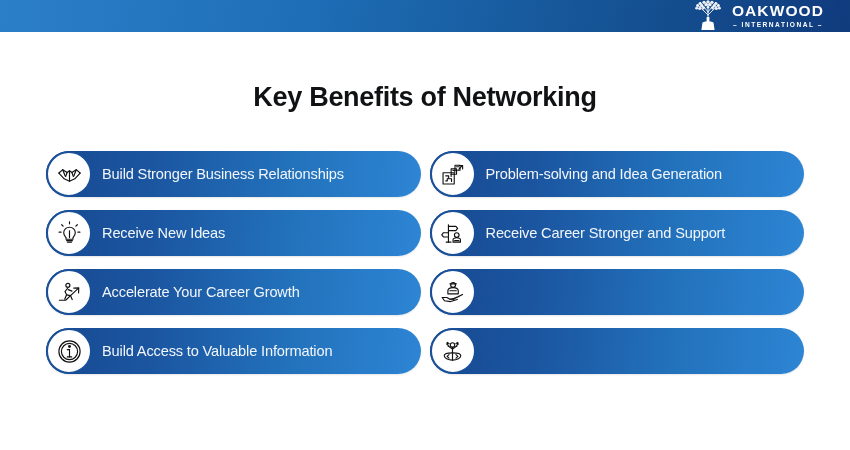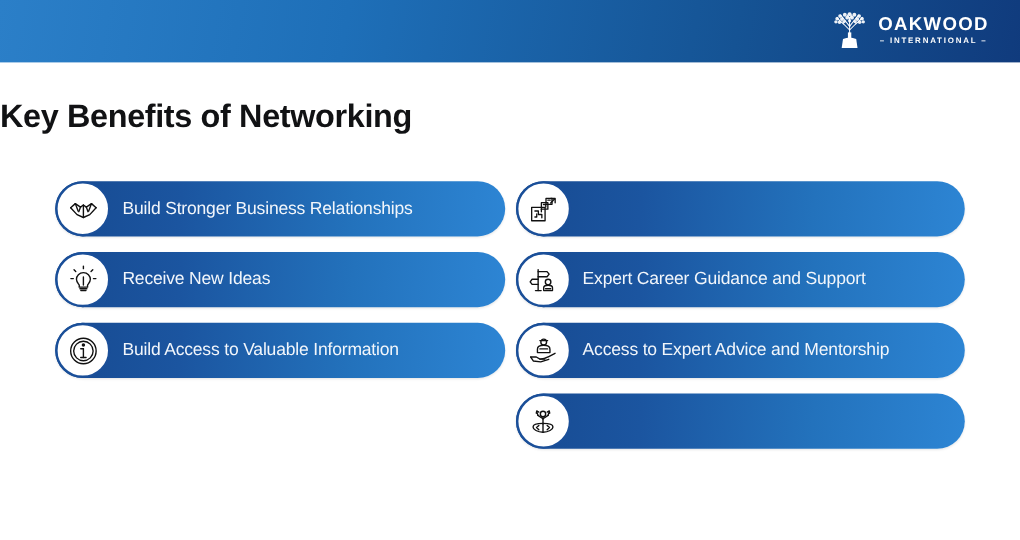--- a/index.html
+++ b/index.html
@@ -14,21 +14,21 @@
     overflow: hidden;
     position: relative;
   }
 
   
   .header {
     position: absolute;
     top: 0;
     left: 0;
     width: 850px;
-    height: 52px;
+    height: 32px;
     background: linear-gradient(100deg, #2b7fc8 0%, #1e6fb8 34%, #155394 72%, #103b7d 100%);
     display: flex;
     align-items: center;
     justify-content: flex-end;
   }
   .logo {
     display: flex;
     align-items: center;
     gap: 7px;
     margin-right: 26px;
@@ -59,21 +59,21 @@
     letter-spacing: 1.5px;
     margin-top: 4px;
   }
 
   
   .page-title {
     position: absolute;
     top: 82px;
     left: 0;
     width: 850px;
-    text-align: left;
+    text-align: center;
     font-size: 27px;
     font-weight: bold;
     color: #111214;
     letter-spacing: -0.3px;
     font-family: "Liberation Sans", sans-serif;
   }
 
   
   .columns {
     position: absolute;
@@ -221,20 +221,33 @@
           <path d="M7.4 6.4 L5.9 4.9"></path>
             <path d="M20.6 6.4 L22.1 4.9"></path>
           <path d="M5.3 12.6 L3.2 12.6"></path>
             <path d="M22.7 12.6 L24.8 12.6"></path>
           <path d="M14 11.2 L14 18.2"></path>
         </svg>
       </span>
       <span class="pill-label">Receive New Ideas</span>
     </div>
 
+    <div class="pill">
+      <span class="pill-icon">
+        <svg viewBox="0 0 28 28" fill="none" stroke="#111" stroke-width="1.2" stroke-linecap="round" stroke-linejoin="round">
+          <circle cx="12.3" cy="6.6" r="2.1"></circle>
+          <path d="M12 9.6 L9.3 13 L11 16.4 L9 21"></path>
+          <path d="M11 16.4 L15 17.2 L16.8 21.3"></path>
+          <path d="M12.6 11 L16.6 12.6"></path>
+          <path d="M3.5 22 L10 22 L17 15.5 L23 9.8"></path>
+          <path d="M18.4 9.4 L23.6 9.2 L23.4 14.4"></path>
+        </svg>
+      </span>
+      <span class="pill-label">Accelerate Your Career Growth</span>
+    </div>
 
     <div class="pill">
       <span class="pill-icon">
         <svg viewBox="0 0 28 28" fill="none" stroke="#111" stroke-width="1.2" stroke-linecap="round" stroke-linejoin="round">
           <circle cx="14" cy="14" r="11"></circle>
           <circle cx="14" cy="14" r="8.4"></circle>
           <circle cx="14" cy="8.8" r="1.5" fill="#111" stroke="none"></circle>
           <path d="M14 12 L14 19.6"></path>
           <path d="M11.7 12 L14 12"></path>
           <path d="M11.7 19.6 L16.3 19.6"></path>
@@ -255,50 +268,50 @@
           <path d="M7 20.6 L8.6 20.6 L8.6 18"></path>
           <path d="M12.6 13.8 L12.6 16"></path>
           <rect x="12.6" y="8.2" width="5.6" height="5.6"></rect>
           <path d="M14.4 9.8 L16.4 9.8 L16.4 12"></path>
           <rect x="16.6" y="4.4" width="5.2" height="5.2"></rect>
           <path d="M18.2 6 L20.2 6"></path>
           <path d="M20.6 8.4 L24 5"></path>
           <path d="M20.8 4.6 L24.5 4.6 L24.5 8.3"></path>
         </svg>
       </span>
+      <span class="pill-label">Problem-solving and Idea Generation</span>
     </div>
 
     <div class="pill">
       <span class="pill-icon">
         <svg viewBox="0 0 28 28" fill="none" stroke="#111" stroke-width="1.2" stroke-linecap="round" stroke-linejoin="round">
           <path d="M9.8 5 L9.8 23"></path>
           <path d="M9.8 6.6 L17.5 6.6 L19.3 8.8 L17.5 11 L9.8 11"></path>
           <path d="M9.8 13.2 L4.6 13.2 L2.9 15.4 L4.6 17.6 L9.8 17.6"></path>
           <path d="M7.5 23 L12.4 23"></path>
           <circle cx="18.4" cy="15.6" r="2.4"></circle>
           <path d="M14.6 23 L14.6 20.6 C14.6 19.2 16.3 18.4 18.4 18.4 C20.5 18.4 22.2 19.2 22.2 20.6 L22.2 23 Z"></path>
           <path d="M16.2 21.4 L20.6 21.4"></path>
         </svg>
       </span>
-      <span class="pill-label">Expert Career Guidance and Support</span>
+      <span class="pill-label">Receive Career Stronger and Support</span>
     </div>
 
     <div class="pill">
       <span class="pill-icon">
         <svg viewBox="0 0 28 28" fill="none" stroke="#111" stroke-width="1.2" stroke-linecap="round" stroke-linejoin="round">
           <circle cx="14.6" cy="6.2" r="2.5"></circle>
           <path d="M9.2 15.4 L9.2 12.4 C9.2 10.3 11.6 9 14.6 9 C17.6 9 20 10.3 20 12.4 L20 15.4 Z"></path>
           <path d="M11.3 12.2 L18 12.2"></path>
           <path d="M11.3 5 L18 5"></path>
           <path d="M3.4 19.2 L8.2 19.2 L11.4 21 L15.6 21"></path>
           <path d="M11.4 21 C13.8 21 16.4 20.2 19 18.8 L24.4 16"></path>
           <path d="M3.4 19.2 L5.6 22.6 L12 23.4 L19 21.2"></path>
         </svg>
       </span>
-      <span class="pill-label">Access to Expert Advice and Mentorship</span>
     </div>
 
     <div class="pill">
       <span class="pill-icon">
         <svg viewBox="0 0 28 28" fill="none" stroke="#111" stroke-width="1.2" stroke-linecap="round" stroke-linejoin="round">
           <circle cx="14" cy="7.2" r="2.3"></circle>
           <path d="M14 9.6 L14 16"></path>
           <path d="M14 11.4 L9.6 8.4"></path>
             <path d="M14 11.4 L18.4 8.4"></path>
           <path d="M9.6 8.4 L8.6 5.2"></path>

